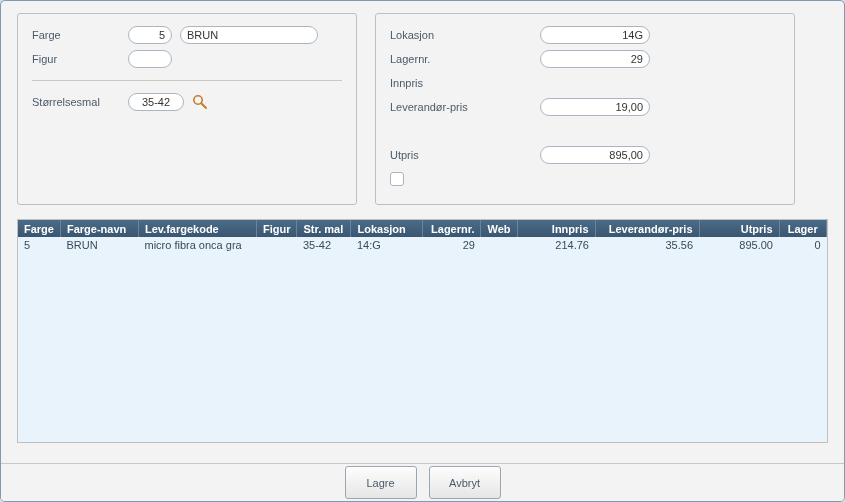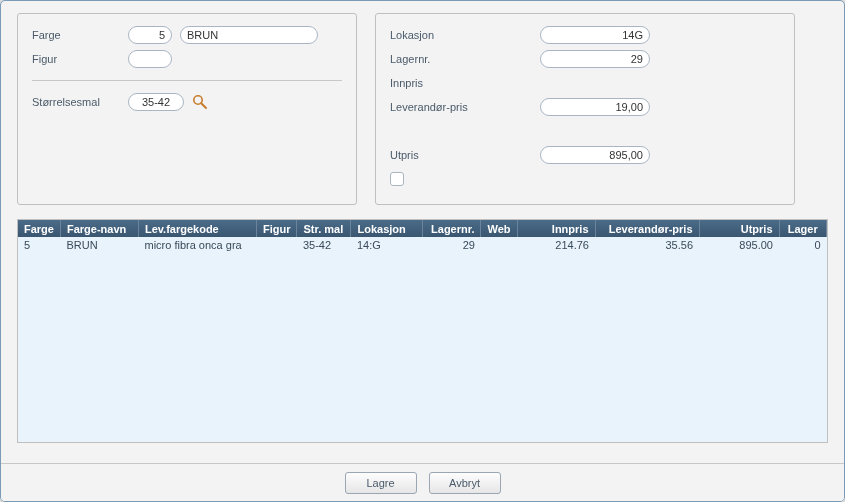--- a/index.html
+++ b/index.html
@@ -131,21 +131,21 @@
     height: 38px;
     border-top: 1px solid #c8c8c8;
     display: flex;
     align-items: center;
     justify-content: center;
     gap: 12px;
     background: #f3f3f3;
   }
   .btn {
     min-width: 72px;
-    height: 22px;
+    height: 33px;
     border: 1px solid #9aa7b3;
     border-radius: 3px;
     background: linear-gradient(#fdfdfd, #e6e6e6);
     color: #4a5a6a;
     font-size: 11px;
     cursor: pointer;
   }
 </style>
 </head>
 <body>

